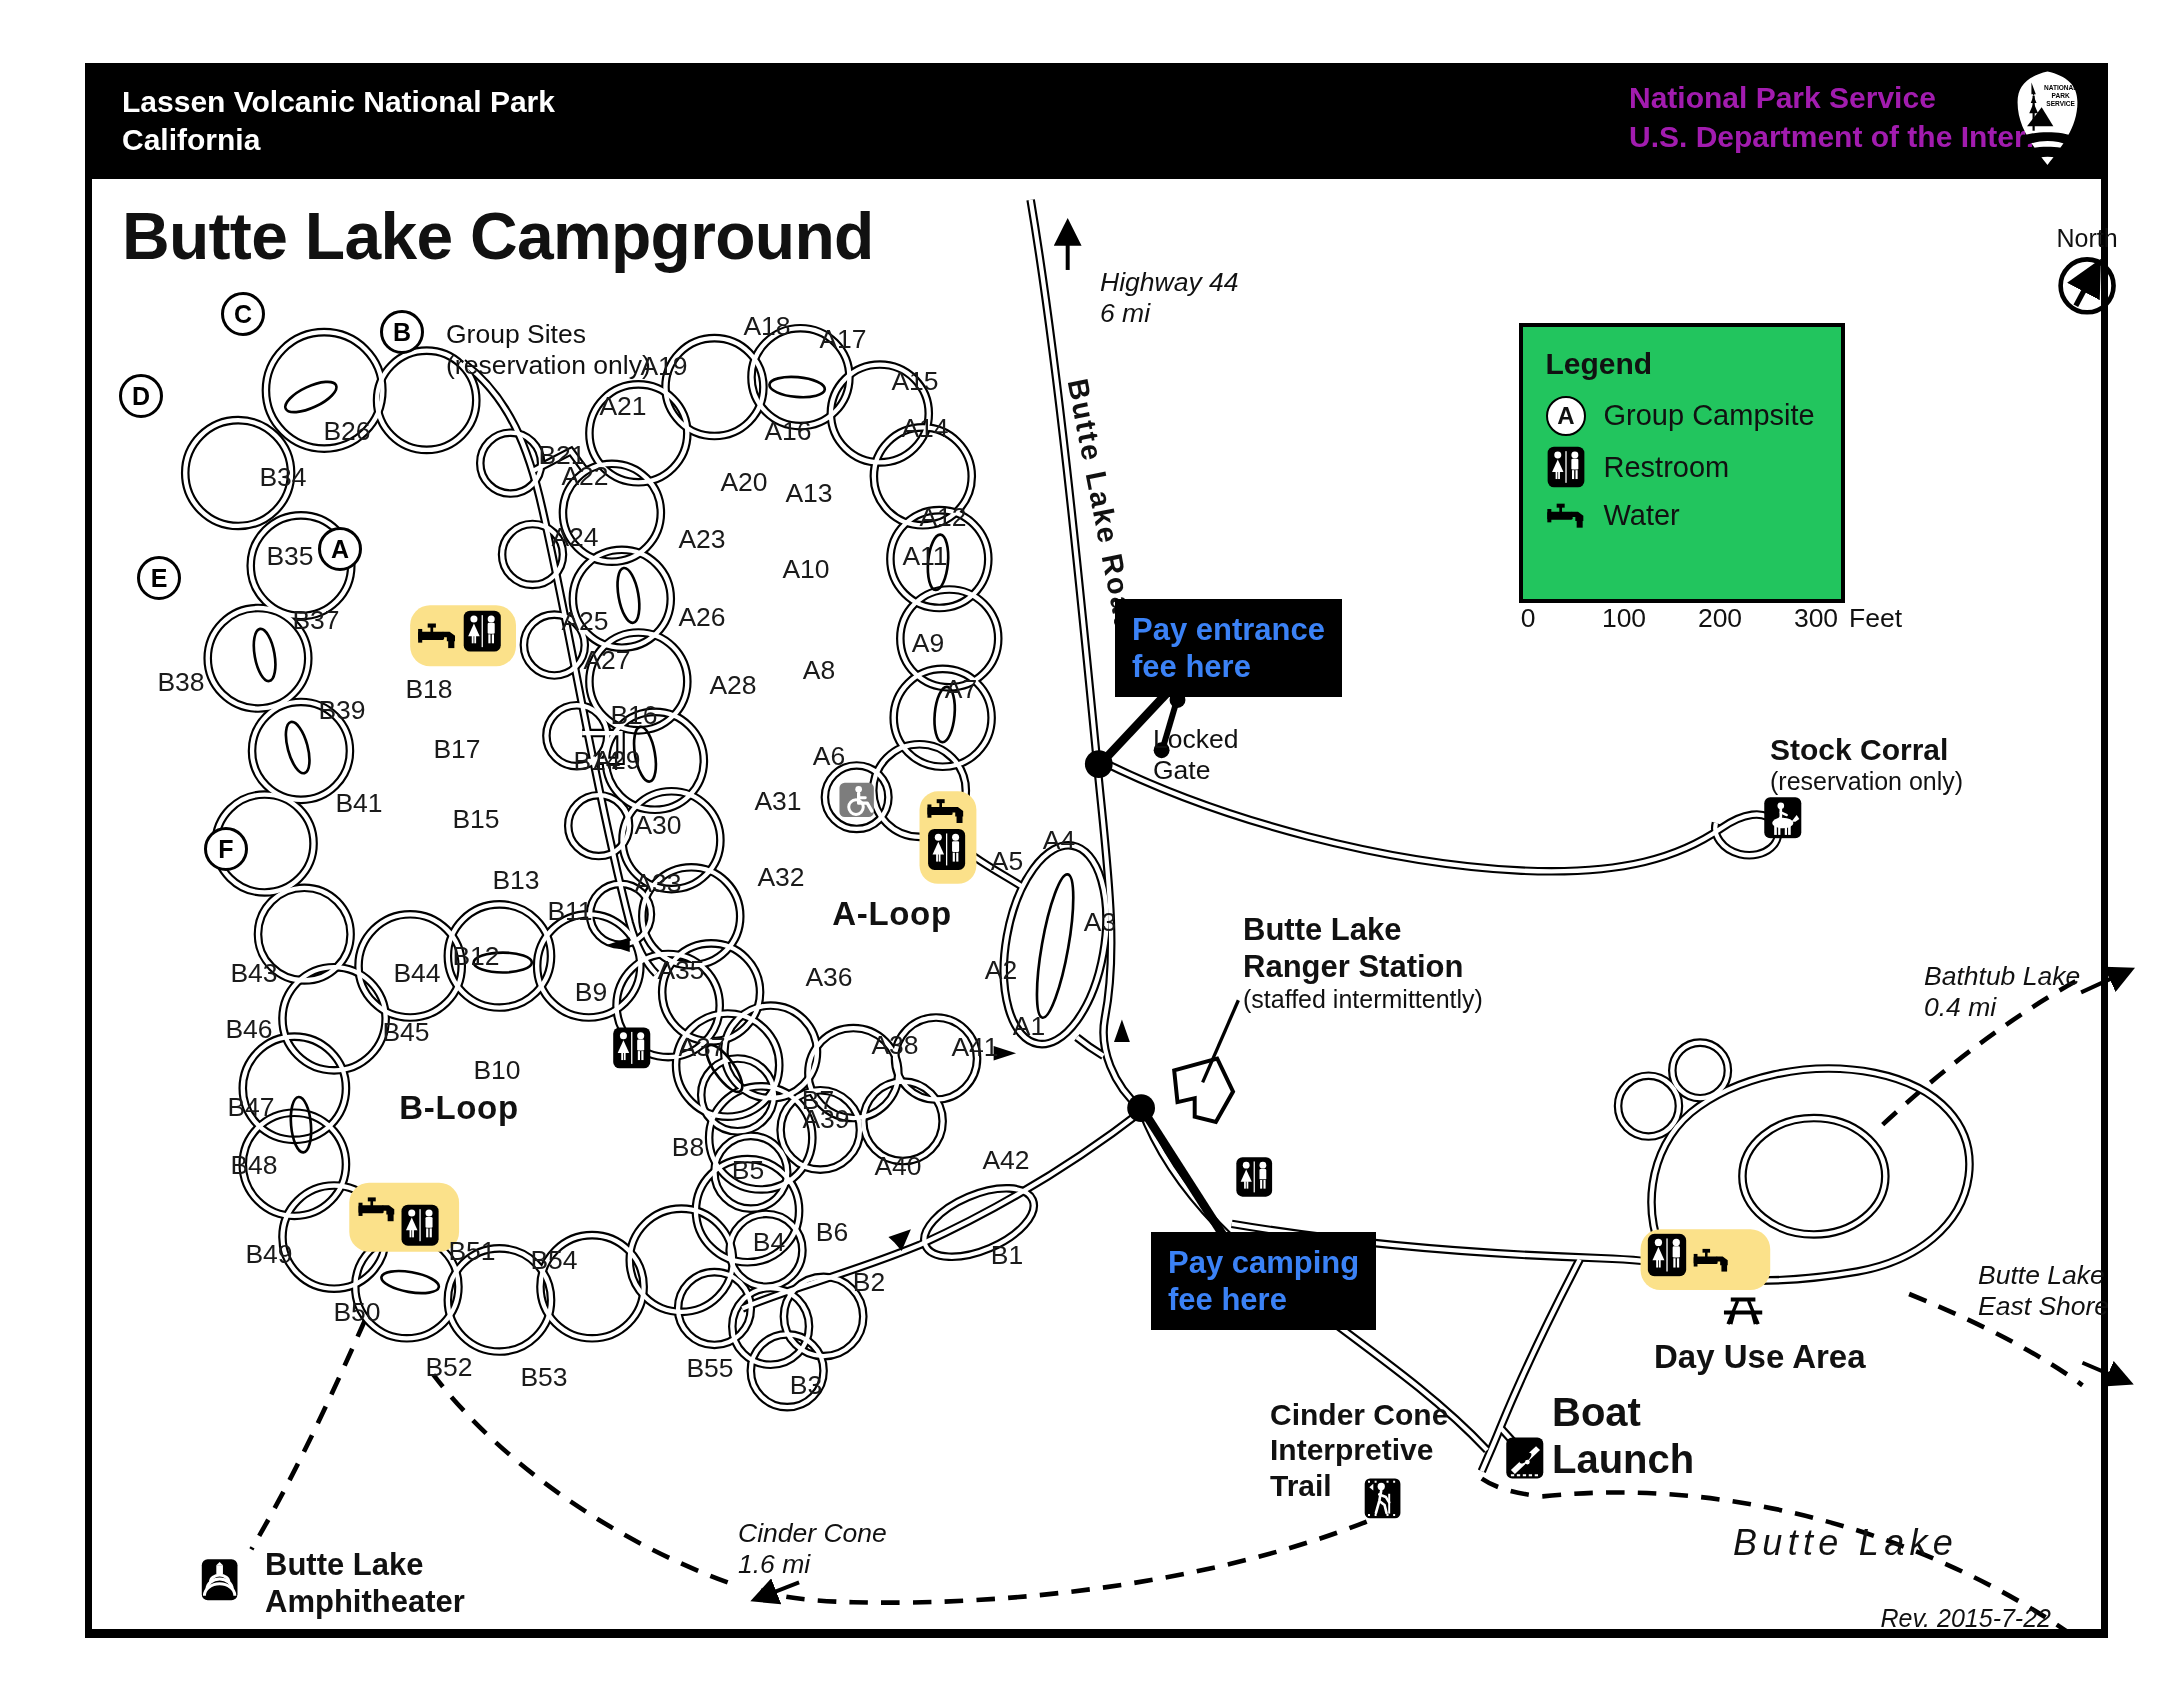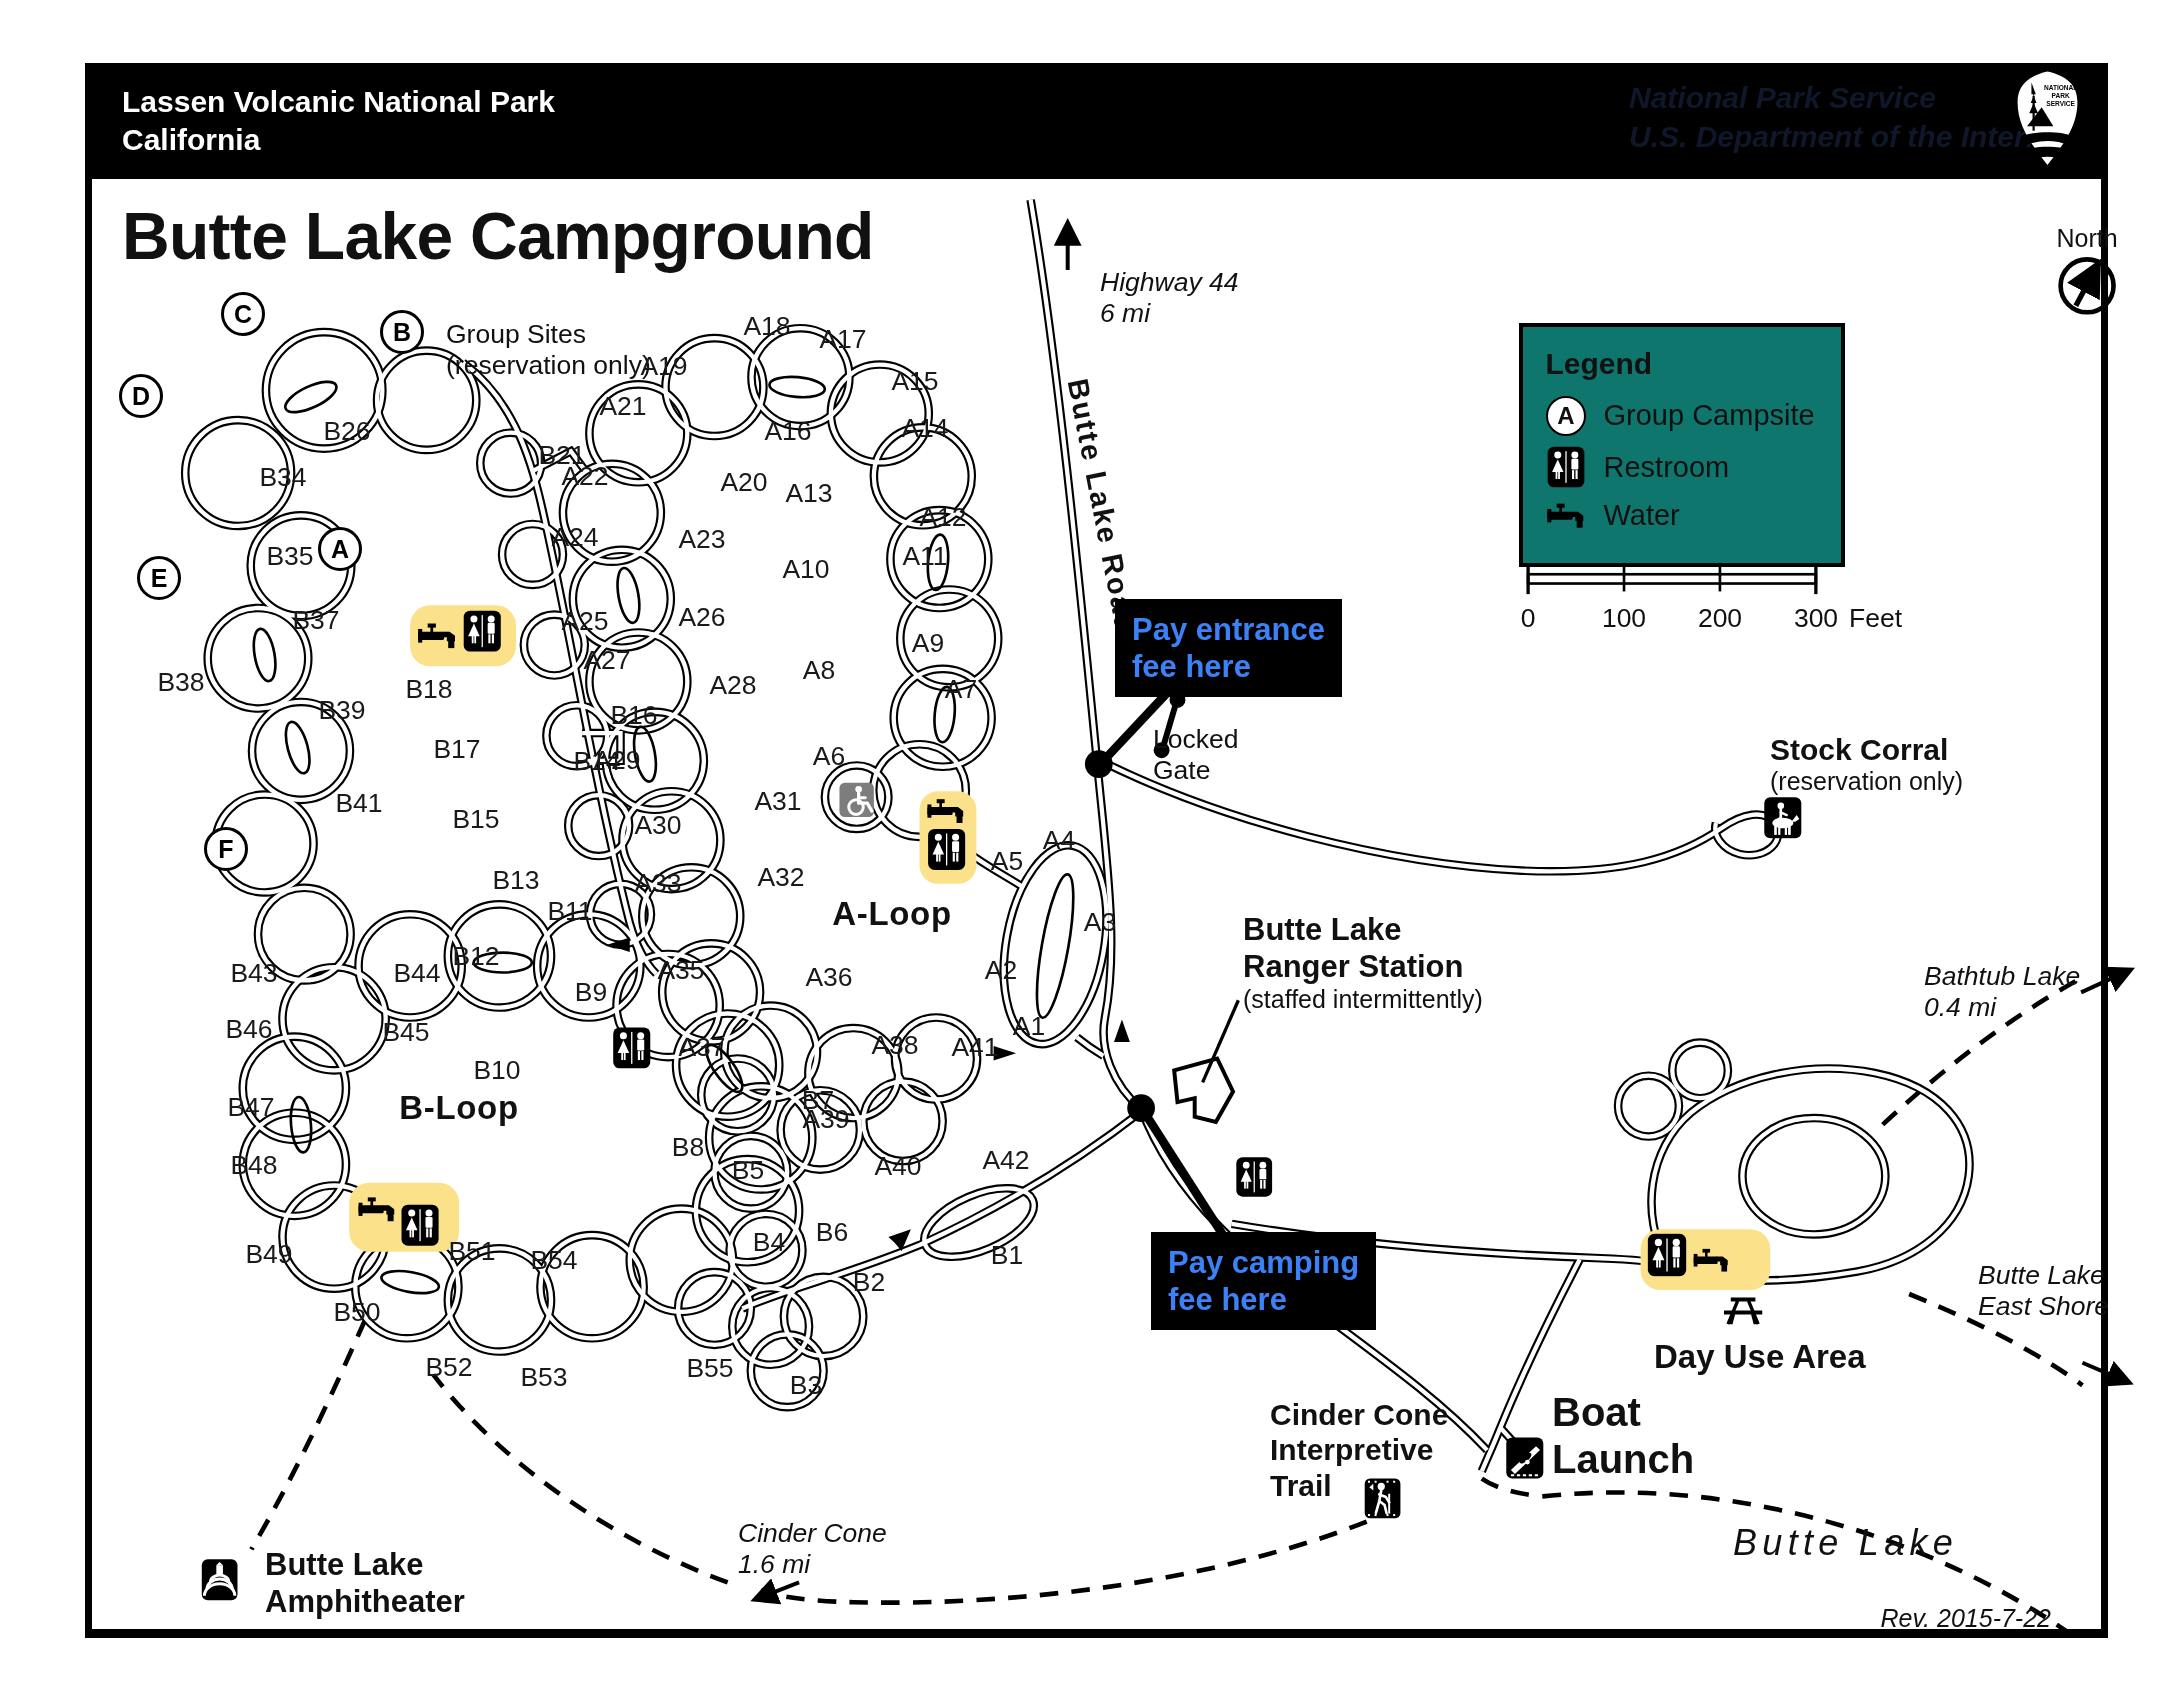--- a/index.html
+++ b/index.html
@@ -4,33 +4,33 @@
 <style>
   html,body{margin:0;padding:0;background:#fff;}
   body{width:2183px;height:1687px;position:relative;font-family:"Liberation Sans",sans-serif;color:#111;}
   .abs{position:absolute;}
   
   #header-band{left:85px;top:63px;width:2023px;height:116px;background:#000;}
   #border-left{left:85px;top:63px;width:6.6px;height:1575px;background:#000;}
   #border-right{left:2101px;top:63px;width:6.6px;height:1575px;background:#000;}
   #border-bottom{left:85px;top:1629px;width:2023px;height:9.3px;background:#000;}
   .hdr-left{left:122px;color:#fff;font-weight:bold;font-size:30px;}
-  .hdr-right{color:#0f172a;font-weight:bold;font-size:30px;text-align:left;font-style:italic;}
+  .hdr-right{color:#a21caf;font-weight:bold;font-size:30px;text-align:left;}
   #page-title{left:122px;top:198px;font-size:66px;font-weight:bold;letter-spacing:-0.7px;}
   
   .site{position:absolute;transform:translate(-50%,-50%);font-size:26.5px;white-space:nowrap;color:#1a1a1a;}
   .letter{position:absolute;transform:translate(-50%,-50%);width:38px;height:38px;border:3.3px solid #000;border-radius:50%;background:#fff;display:flex;align-items:center;justify-content:center;font-size:25px;font-weight:bold;color:#000;}
   .note{position:absolute;font-size:26.5px;line-height:1.18;white-space:nowrap;}
   .italic{font-style:italic;}
   .bold{font-weight:bold;}
   .blackbox{position:absolute;background:#000;color:#3b82f6;font-weight:bold;font-size:31px;line-height:1.2;padding:12px 17px;white-space:nowrap;}
   .looplabel{position:absolute;transform:translate(-50%,-50%);font-weight:bold;font-size:33px;letter-spacing:0.7px;}
   #road-name{left:1093px;top:376px;transform:rotate(79deg);transform-origin:left top;font-weight:bold;font-size:29px;letter-spacing:2px;white-space:nowrap;}
   
-  #legend{left:1519px;top:323px;width:326px;height:244px;border:4px solid #000;background:#0f766e;box-sizing:border-box;padding:20px 22.5px;}
+  #legend{left:1519px;top:323px;width:326px;height:280px;border:4px solid #000;background:#22c55e;box-sizing:border-box;padding:20px 22.5px;}
   #legend .lg-title{font-weight:bold;font-size:30px;margin-bottom:14.6px;}
   .lg-row{display:flex;align-items:center;gap:17px;margin-bottom:10.6px;}
   .lg-icon{width:41px;display:flex;justify-content:center;}
   .lg-label{font-size:29px;}
   .lg-badge{width:36px;height:36px;border:2.6px solid #000;border-radius:50%;display:flex;align-items:center;justify-content:center;font-size:24px;font-weight:bold;background:#fff;}
   
   .scale-num{position:absolute;transform:translateX(-50%);font-size:26.5px;}
   #scale-unit{position:absolute;font-size:26.5px;}
   #north-label{position:absolute;left:2087px;top:224px;transform:translateX(-50%);font-size:25px;}
   #revision{right:132px;top:1604px;font-style:italic;font-size:25px;position:absolute;}

